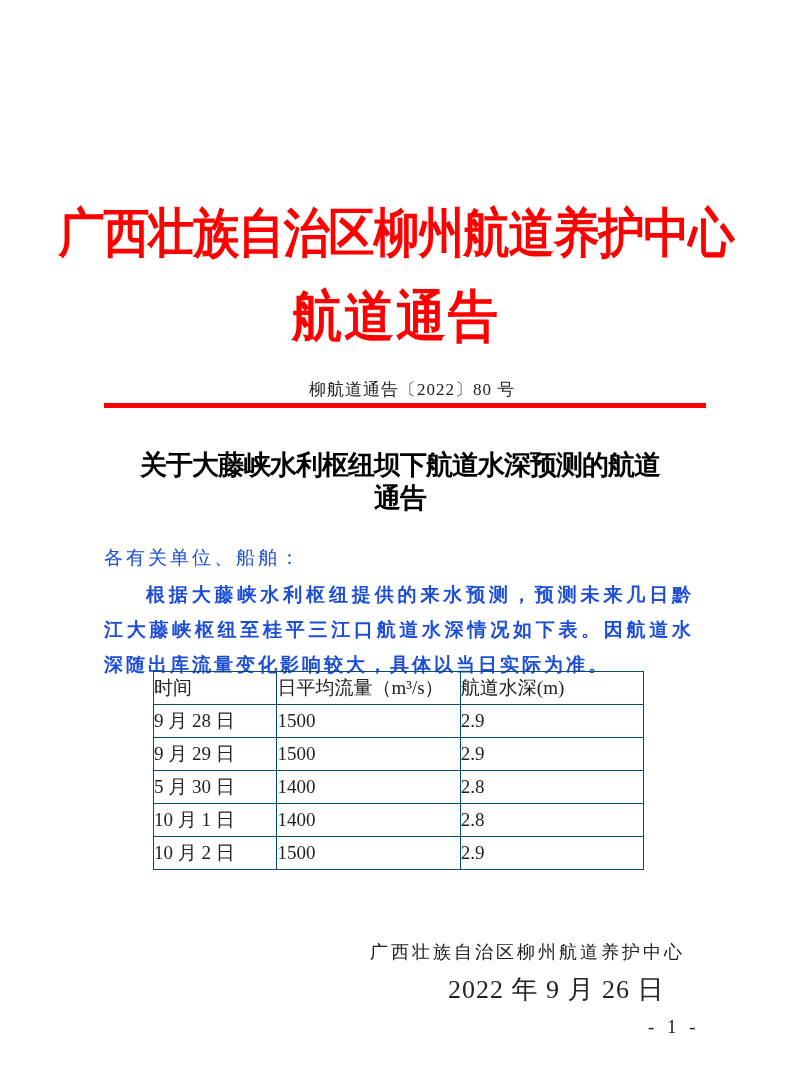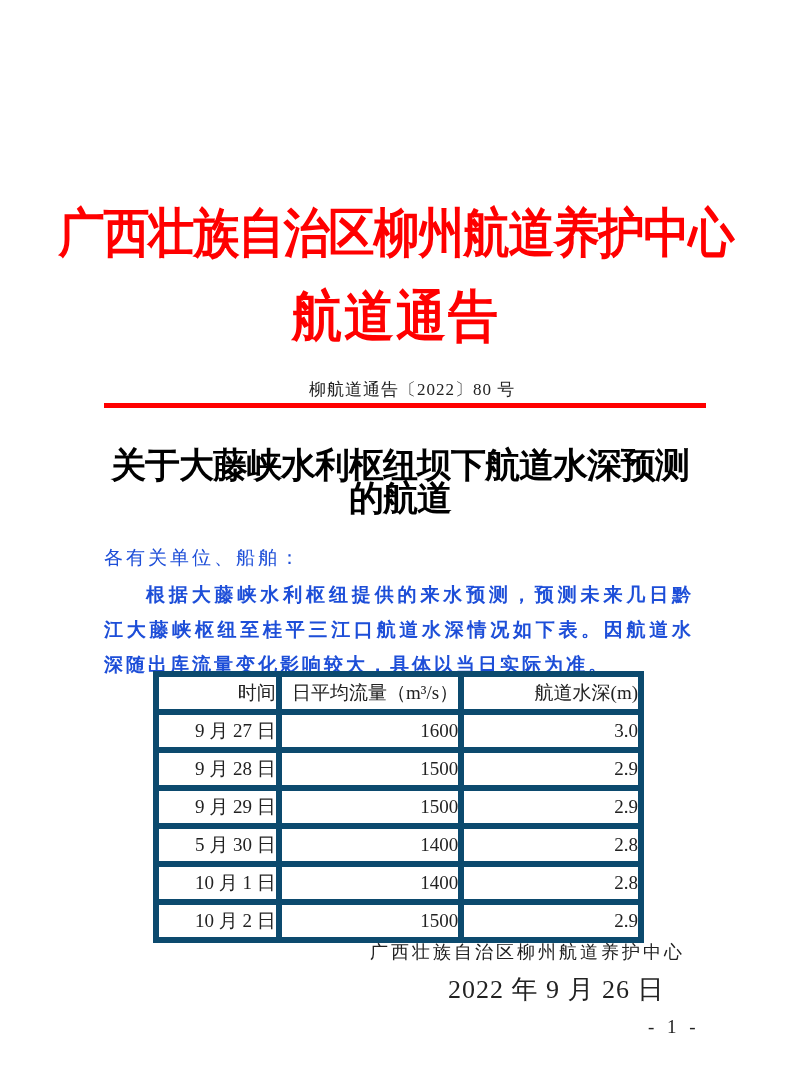--- a/index.html
+++ b/index.html
@@ -7,67 +7,63 @@
     .abs { position: absolute; }
     .red-title {
       position: absolute; left: 0; width: 792px; text-align: center;
       color: #ff0000; font-family: "DejaVu Serif", "Liberation Serif", serif; font-weight: bold;
       transform-origin: center top;
     }
     #org-title { top: 198px; font-size: 46px; letter-spacing: -1px; transform: scaleY(1.15); }
     #doc-type { top: 280px; font-size: 50px; letter-spacing: 2px; transform: scaleY(1.1); }
     #doc-number { top: 378px; left: 16px; width: 792px; text-align: center; font-size: 17px; color: #222; letter-spacing: 1px; font-family: "Liberation Serif", "DejaVu Serif", serif; }
     #red-rule { top: 403px; left: 104px; width: 602px; height: 5px; background: #ff0000; }
-    #subject { top: 448px; left: 100px; width: 600px; text-align: center; font-size: 35px; font-weight: bold; line-height: 33px; font-family: "DejaVu Serif", "Liberation Serif", serif; letter-spacing: -1px; }
+    #subject { top: 448px; left: 100px; width: 600px; text-align: center; font-size: 27px; font-weight: bold; line-height: 33px; font-family: "DejaVu Serif", "Liberation Serif", serif; letter-spacing: -1px; }
     .para { position: absolute; left: 104px; width: 590px; font-size: 19px; line-height: 35px; color: #1d4ed8; letter-spacing: 3px; font-family: "DejaVu Sans", "Liberation Sans", sans-serif; font-weight: 300; }
     #salutation { top: 540px; }
     #body-text { top: 577px; text-indent: 42px; text-align: justify; font-weight: bold; }
     table#forecast {
       position: absolute; left: 153px; top: 671px; width: 491px; border-collapse: collapse;
       font-family: "Liberation Serif", "DejaVu Serif", serif; font-size: 19px; color: #222;
     }
     #forecast td, #forecast th {
-      border: 6px solid #0c4a6e; height: 32px; padding: 0; text-align: right; font-weight: normal;
+      border: 1px solid #0c4a6e; height: 32px; padding: 0; text-align: left; font-weight: normal;
     }
     #forecast .c1 { width: 123px; }
     #forecast .c2 { width: 183px; }
     #forecast .c3 { width: 183px; }
     #signature-org { top: 940px; left: 370px; font-size: 18px; color: #222; letter-spacing: 3px; font-family: "DejaVu Sans", "Liberation Sans", sans-serif; }
     #signature-date { top: 972px; left: 448px; font-size: 26px; color: #222; letter-spacing: 1px; font-family: "Liberation Serif", "DejaVu Serif", serif; }
     #page-number { top: 1016px; left: 648px; font-size: 19px; color: #222; letter-spacing: 4px; font-family: "Liberation Serif", "DejaVu Serif", serif; }
   </style>
 </head>
 <body>
 
 <div id="org-title" class="red-title">广西壮族自治区柳州航道养护中心</div>
 <div id="doc-type" class="red-title">航道通告</div>
 <div id="doc-number" class="abs">柳航道通告〔2022〕80 号</div>
 <div id="red-rule" class="abs"></div>
 
 <div id="subject" class="abs">
   <div>关于大藤峡水利枢纽坝下航道水深预测的航道</div>
+  <div>通告</div>
 </div>
 
 <div id="salutation" class="para">各有关单位、船舶：</div>
 <div id="body-text" class="para">根据大藤峡水利枢纽提供的来水预测，预测未来几日黔江大藤峡枢纽至桂平三江口航道水深情况如下表。因航道水深随出库流量变化影响较大，具体以当日实际为准。</div>
 
 <table id="forecast">
   <thead>
     <tr>
       <th class="c1">时间</th>
       <th class="c2">日平均流量（m³/s）</th>
       <th class="c3">航道水深(m)</th>
     </tr>
   </thead>
   <tbody>
-    <tr>
-      <td>9 月 27 日</td>
-      <td>1600</td>
-      <td>3.0</td>
-    </tr>
     <tr>
       <td>9 月 28 日</td>
       <td>1500</td>
       <td>2.9</td>
     </tr>
     <tr>
       <td>9 月 29 日</td>
       <td>1500</td>
       <td>2.9</td>
     </tr>

